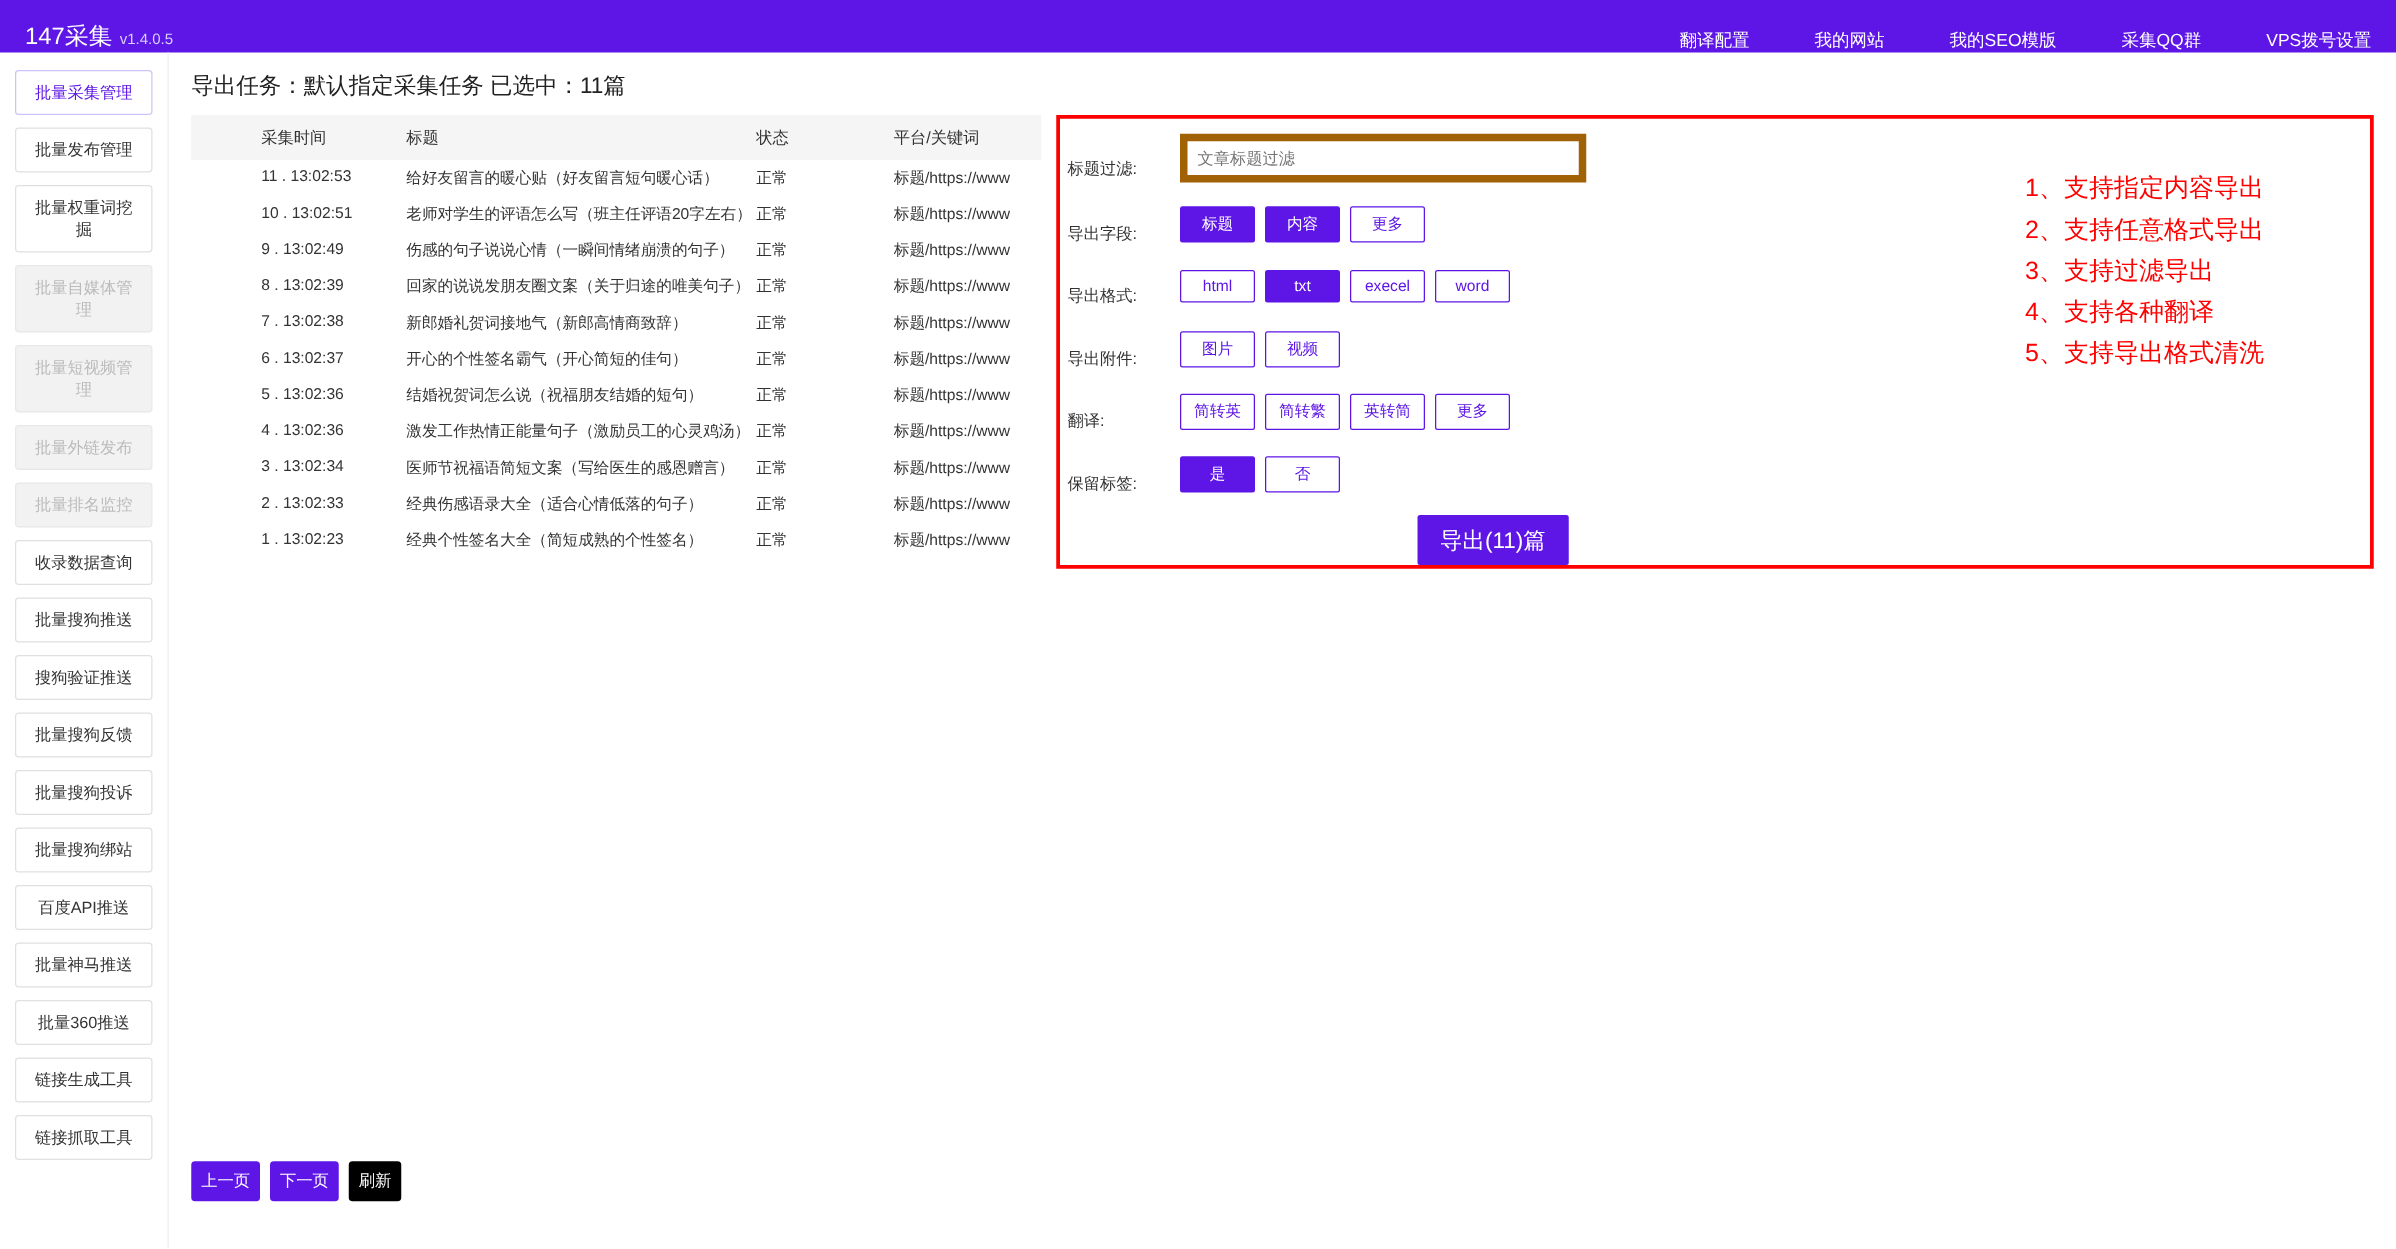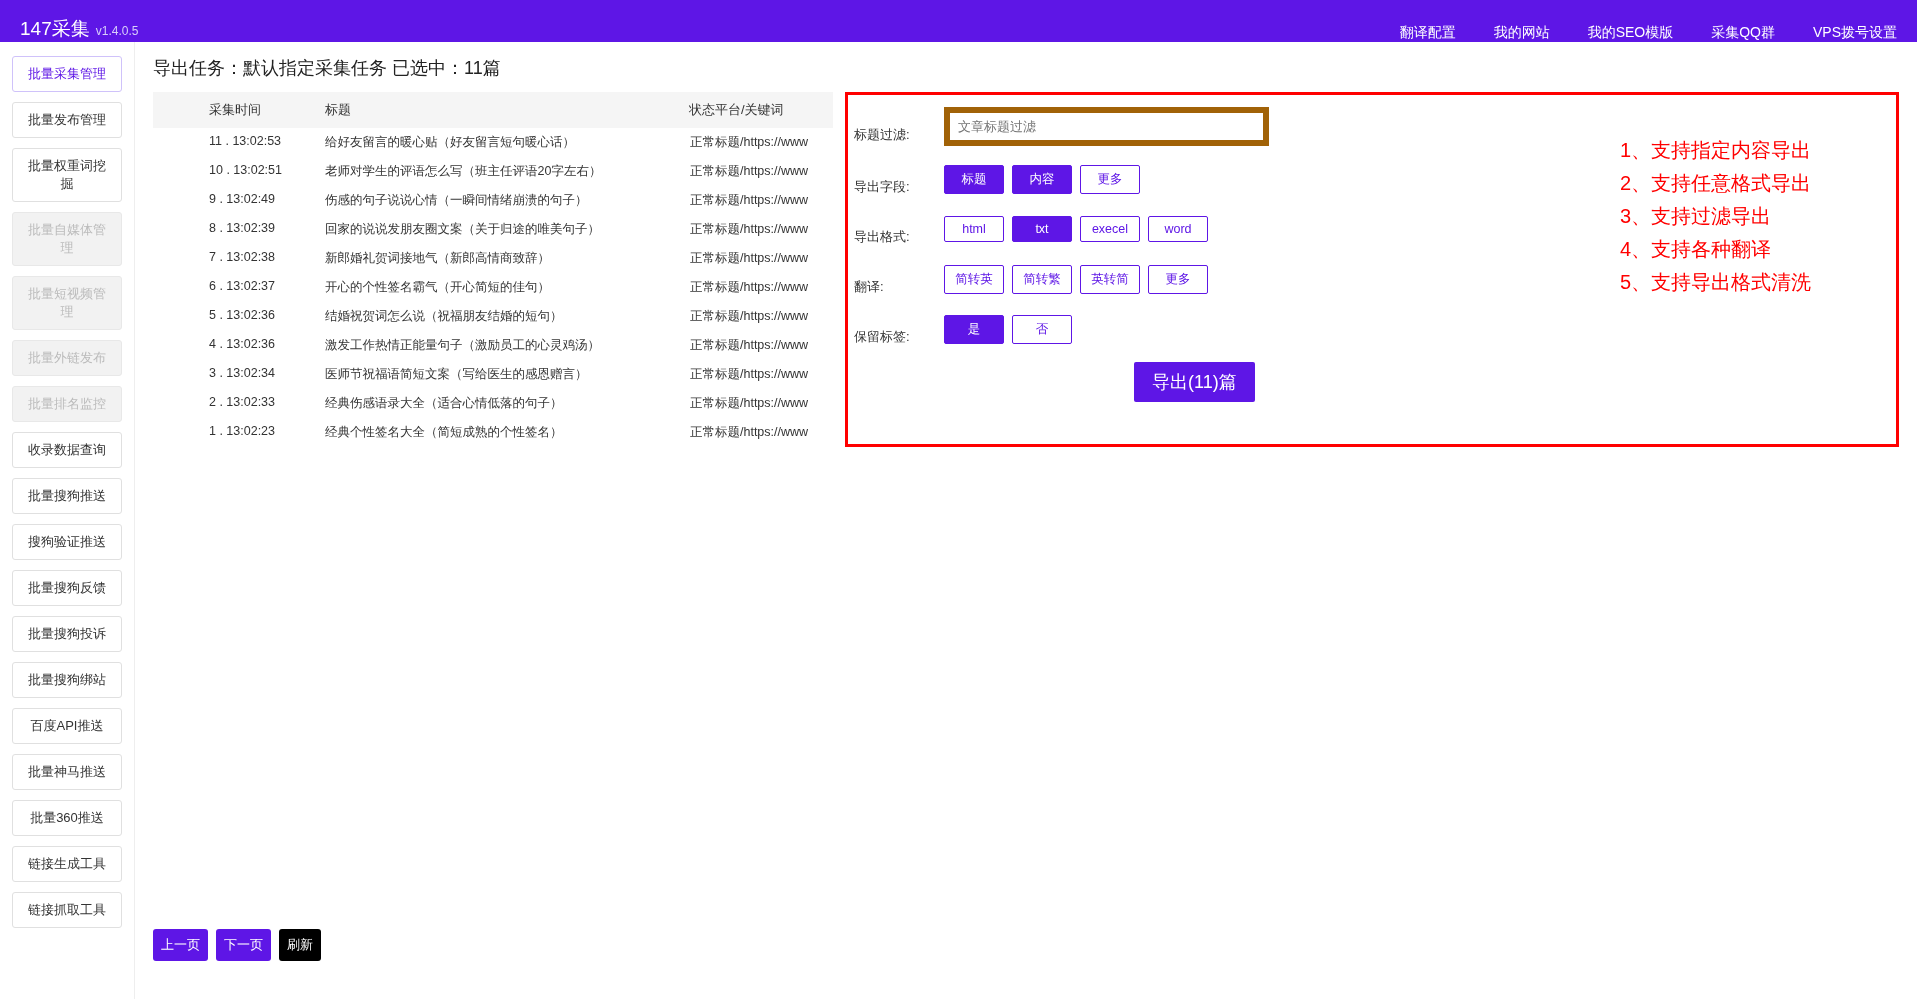--- a/index.html
+++ b/index.html
@@ -1,38 +1,38 @@
 <!DOCTYPE html>
 <html><head>
 <meta charset="utf-8">
 <style>
 * { box-sizing: border-box; margin: 0; padding: 0; }
 body { font-family: "Microsoft YaHei", Arial, sans-serif; font-size: 13px; background: #fff; }
 
 .topbar { background: #5e16e6; color: #fff; height: 42px; display: flex; align-items: flex-end; justify-content: space-between; padding: 0 20px; }
 .brand { font-size: 19px; font-weight: 500; display: flex; align-items: baseline; gap: 6px; }
 .brand-ver { font-size: 12px; color: #d8cffa; }
-.topnav { display: flex; gap: 38px; }
+.topnav { display: flex; gap: 52px; }
 .topnav a { color: #fff; text-decoration: none; font-size: 14px; cursor: pointer; }
 
 .layout { display: flex; min-height: calc(100vh - 42px); }
 .sidebar { width: 135px; border-right: 1px solid #eee; padding: 14px 12px; display: flex; flex-direction: column; gap: 10px; overflow-y: auto; }
 .side-btn { border: 1px solid #e0e0e0; background: #fff; color: #333; padding: 8px 10px; text-align: center; border-radius: 3px; cursor: pointer; font-size: 13px; }
 .side-btn.active { color: #5e16e6; border-color: #cfc2fa; }
 .side-btn.disabled { color: #bbb; background: #f2f2f2; border-color: #e8e8e8; cursor: default; }
 
 .main { flex: 1; padding: 14px 18px 12px 18px; display: flex; flex-direction: column; min-width: 0; }
 .page-title { font-size: 18px; font-weight: 500; margin-bottom: 12px; color: #222; }
 
 .content-row { display: flex; gap: 12px; min-height: 0; }
 .table-wrap { flex: 0 0 680px; background: #fff; }
 .table-head { display: flex; background: #f5f5f5; padding: 9px 8px; font-weight: 500; color: #333; }
 .col-time { width: 116px; margin-left: 48px; }
 .col-title { flex: 1; }
-.col-status { width: 110px; text-align: right; }
+.col-status { width: 110px; }
 .col-platform { width: 110px; overflow: hidden; white-space: nowrap; text-overflow: clip; }
 .table-row { display: flex; padding: 6px 8px; color: #333; font-size: 12.5px; }
 .table-row .col-title { white-space: nowrap; overflow: hidden; }
 
 .red-box { border: 3px solid #f00; flex: 1; padding: 12px 16px 0 6px; position: relative; display: flex; min-width: 0; }
 .form-area { flex: 1; }
 .form-row { display: flex; align-items: center; margin-bottom: 16px; }
 .form-label { width: 90px; color: #333; font-size: 13px; margin-top: 16px; }
 .form-ctrls { display: flex; gap: 8px; flex-wrap: wrap; }
 .filter-input { border: 6px solid #a16207; padding: 6px 8px; width: 325px; font-size: 13px; outline: none; }
@@ -188,20 +188,27 @@
           <div class="form-row">
             <div class="form-label">导出格式:</div>
             <div class="form-ctrls" id="opts-formats">
                 <span class="pill">html</span>
                 <span class="pill on">txt</span>
                 <span class="pill">execel</span>
                 <span class="pill">word</span>
               </div>
           </div>
           <div class="form-row">
+            <div class="form-label">导出附件:</div>
+            <div class="form-ctrls" id="opts-attach">
+                <span class="pill">图片</span>
+                <span class="pill">视频</span>
+              </div>
+          </div>
+          <div class="form-row">
             <div class="form-label">翻译:</div>
             <div class="form-ctrls" id="opts-translate">
                 <span class="pill">简转英</span>
                 <span class="pill">简转繁</span>
                 <span class="pill">英转简</span>
                 <span class="pill">更多</span>
               </div>
           </div>
           <div class="form-row">
             <div class="form-label">保留标签:</div>

